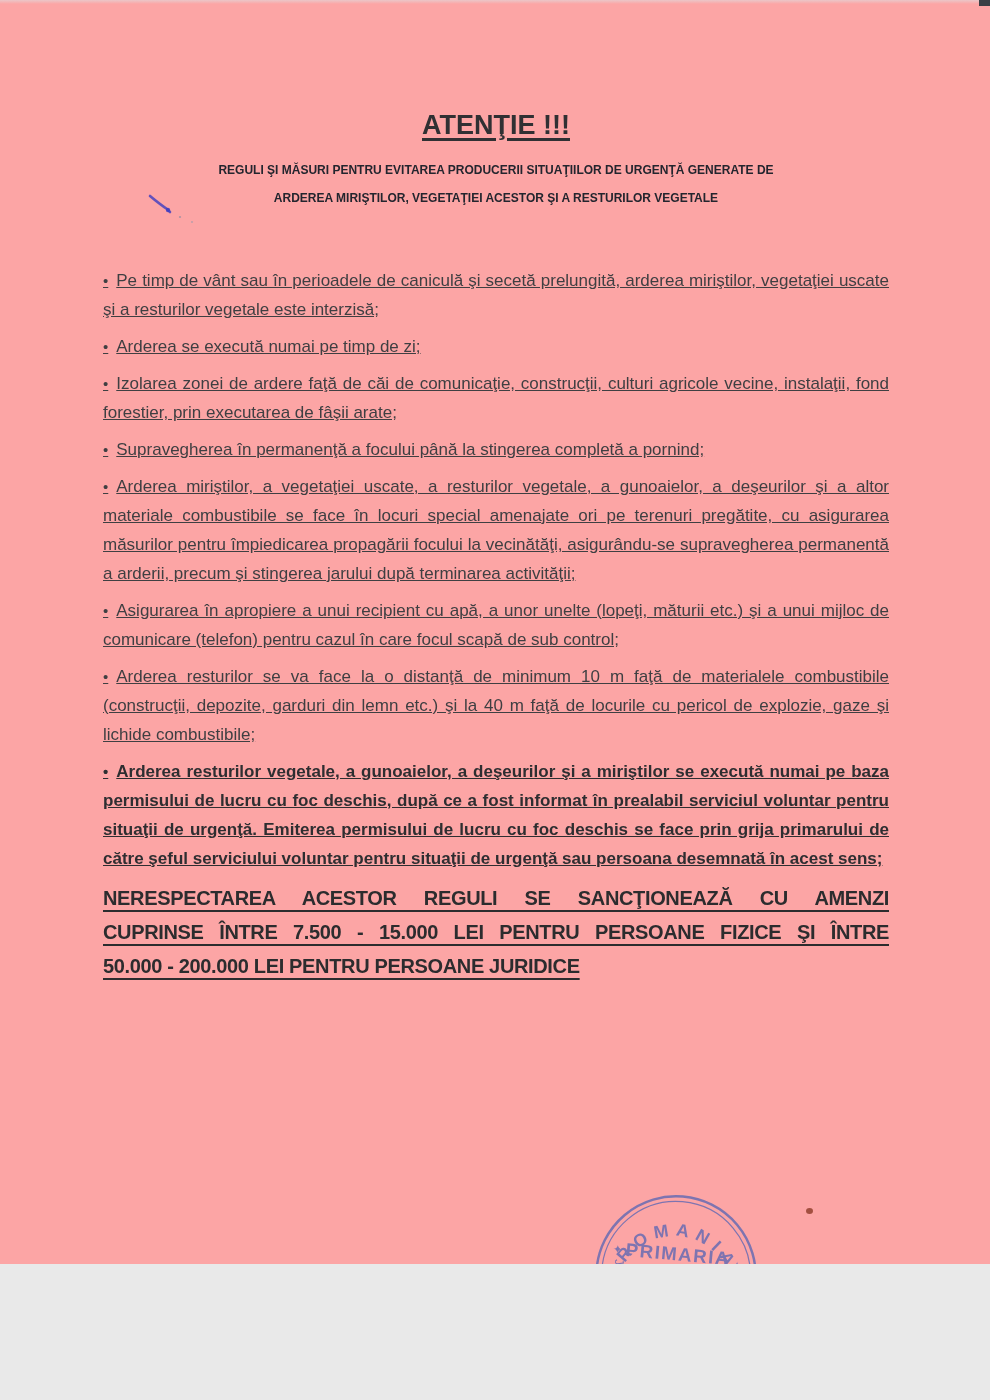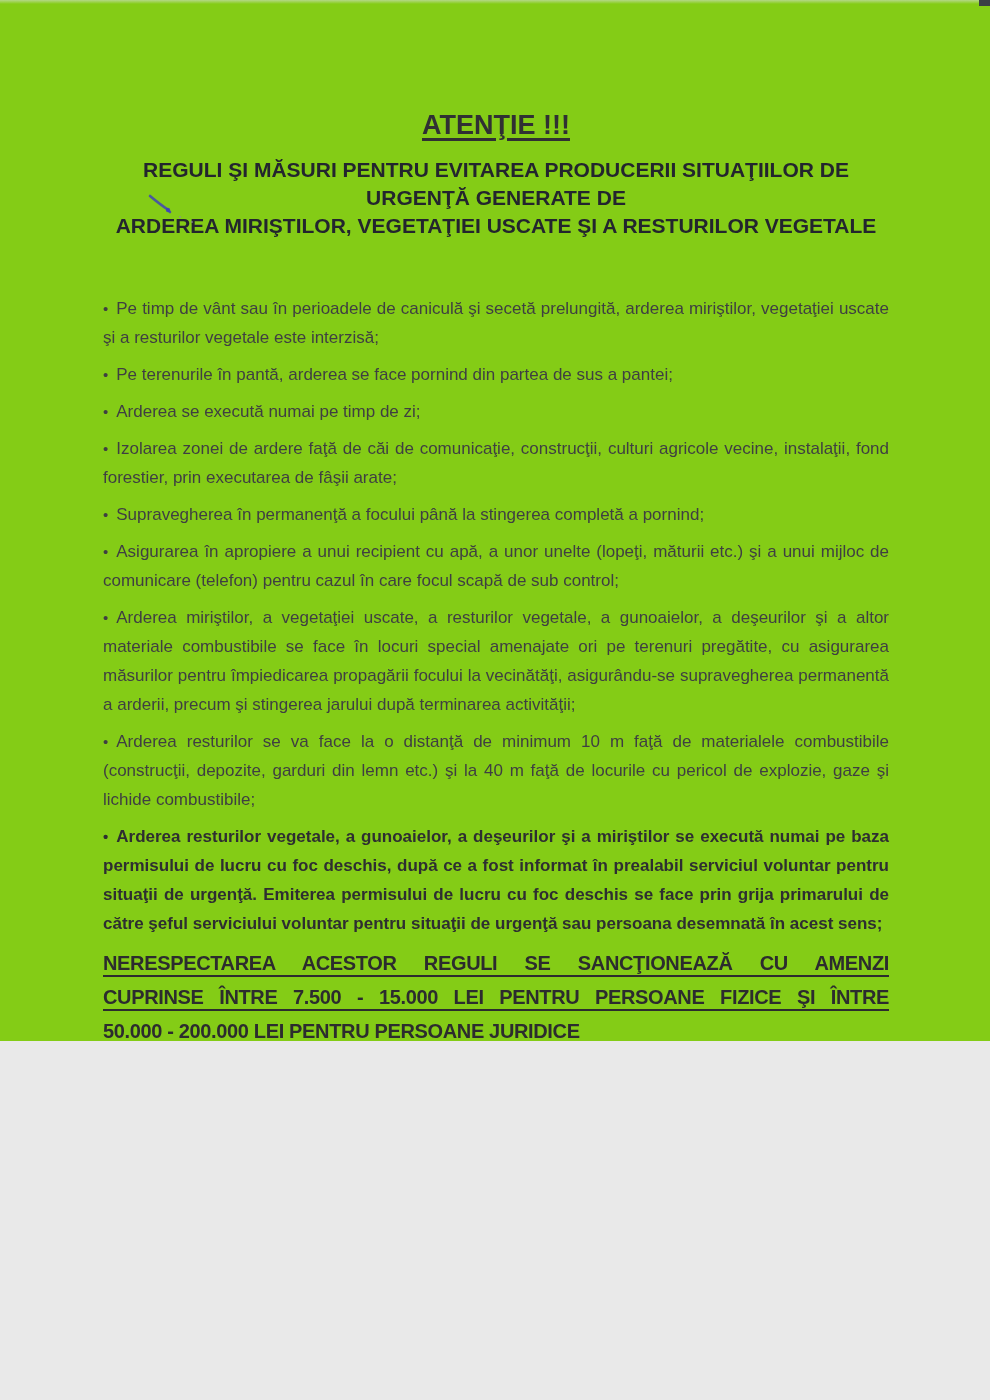--- a/index.html
+++ b/index.html
@@ -1,37 +1,37 @@
 <!DOCTYPE html>
 <html><head>
 <meta charset="utf-8">
 <style>
   html,body { margin:0; padding:0; background:#e9e9e9; }
   .page {
-    position:relative; width:990px; height:1041px;
-    background:#84cc16; overflow:hidden;
+    position:relative; width:990px; height:1264px;
+    background:#fca5a5; overflow:hidden;
     font-family:"Liberation Sans", sans-serif;
     color:#3f3f42;
   }
   .scan-top-strip { position:absolute; left:0; top:0; width:990px; height:4px;
     background:linear-gradient(#dde1e4, rgba(255,255,255,0)); opacity:.55; }
   .scan-corner-mark { position:absolute; right:0; top:0; width:11px; height:6px; background:#3a3f45; }
   .scan-bottom-streak { position:absolute; left:2px; top:1394px; width:300px; height:4px;
     background:linear-gradient(to right, #b3bac0, rgba(255,255,255,0)); opacity:.6; border-radius:2px; }
   .doc { position:absolute; left:103px; top:0; width:786px; }
 
   .title { margin-top:106px; text-align:center; font-size:27px; font-weight:bold;
     color:#303033; line-height:38px; }
   .title .u { text-decoration:underline; text-decoration-thickness:2.5px; text-underline-offset:4px; }
 
-  .subtitle { margin-top:12px; text-align:center; font-weight:bold; font-size:21px;
+  .subtitle { margin-top:12px; text-align:center; font-weight:bold; font-size:12px;
     line-height:28px; color:#23252e; }
 
   .bullets { margin-top:54px; }
-  p.rule { margin:0 0 8px 0; font-size:17px; line-height:29px; text-align:justify; }
+  p.rule { margin:0 0 8px 0; font-size:17px; line-height:29px; text-align:justify;text-decoration:underline; }
   p.rule::before { content:"•"; padding-right:8px; font-size:15px; }
   p.rule.bold { font-weight:bold; color:#2e2e31; }
 
   .sanction { font-weight:bold; font-size:20px; letter-spacing:-0.35px;
     color:#2c2c2e; line-height:34px; }
   .sanction .line { white-space:nowrap; text-align:justify; text-align-last:justify;
     text-decoration:underline; text-decoration-thickness:2.2px; text-underline-offset:5px; }
   .sanction .line.last { text-align-last:left; }
 
   .stamp { position:absolute; left:588px; top:1188px; width:176px; height:176px;
@@ -51,31 +51,30 @@
   <div class="scan-bottom-streak"></div>
 
   <div class="doc">
 
     <div class="title">
       <span class="u">ATENŢIE !!!</span>
     </div>
 
     <div class="subtitle">
       <div>REGULI ŞI MĂSURI PENTRU EVITAREA PRODUCERII SITUAŢIILOR DE URGENŢĂ GENERATE DE</div>
-      <div>ARDEREA MIRIŞTILOR, VEGETAŢIEI USCATE ŞI A RESTURILOR VEGETALE</div>
+      <div>ARDEREA MIRIŞTILOR, VEGETAŢIEI ACESTOR ŞI A RESTURILOR VEGETALE</div>
     </div>
 
     <div class="bullets">
       <p class="rule">Pe timp de vânt sau în perioadele de caniculă şi secetă prelungită, arderea miriştilor, vegetaţiei uscate şi a resturilor vegetale este interzisă;</p>
-      <p class="rule">Pe terenurile în pantă, arderea se face pornind din partea de sus a pantei;</p>
       <p class="rule">Arderea se execută numai pe timp de zi;</p>
       <p class="rule">Izolarea zonei de ardere faţă de căi de comunicaţie, construcţii, culturi agricole vecine, instalaţii, fond forestier, prin executarea de fâşii arate;</p>
       <p class="rule">Supravegherea în permanenţă a focului până la stingerea completă a pornind;</p>
+      <p class="rule">Arderea miriştilor, a vegetaţiei uscate, a resturilor vegetale, a gunoaielor, a deşeurilor şi a altor materiale combustibile se face în locuri special amenajate ori pe terenuri pregătite, cu asigurarea măsurilor pentru împiedicarea propagării focului la vecinătăţi, asigurându-se supravegherea permanentă a arderii, precum şi stingerea jarului după terminarea activităţii;</p>
       <p class="rule">Asigurarea în apropiere a unui recipient cu apă, a unor unelte (lopeţi, măturii etc.) şi a unui mijloc de comunicare (telefon) pentru cazul în care focul scapă de sub control;</p>
-      <p class="rule">Arderea miriştilor, a vegetaţiei uscate, a resturilor vegetale, a gunoaielor, a deşeurilor şi a altor materiale combustibile se face în locuri special amenajate ori pe terenuri pregătite, cu asigurarea măsurilor pentru împiedicarea propagării focului la vecinătăţi, asigurându-se supravegherea permanentă a arderii, precum şi stingerea jarului după terminarea activităţii;</p>
       <p class="rule">Arderea resturilor se va face la o distanţă de minimum 10 m faţă de materialele combustibile (construcţii, depozite, garduri din lemn etc.) şi la 40 m faţă de locurile cu pericol de explozie, gaze şi lichide combustibile;</p>
       <p class="rule bold">Arderea resturilor vegetale, a gunoaielor, a deşeurilor şi a miriştilor se execută numai pe baza permisului de lucru cu foc deschis, după ce a fost informat în prealabil serviciul voluntar pentru situaţii de urgenţă. Emiterea permisului de lucru cu foc deschis se face prin grija primarului de către şeful serviciului voluntar pentru situaţii de urgenţă sau persoana desemnată în acest sens;</p>
     </div>
 
     <div class="sanction">
       <div class="line">NERESPECTAREA ACESTOR REGULI SE SANCŢIONEAZĂ CU AMENZI</div>
       <div class="line">CUPRINSE ÎNTRE 7.500 - 15.000 LEI PENTRU PERSOANE FIZICE ŞI ÎNTRE</div>
       <div class="line last">50.000 - 200.000 LEI PENTRU PERSOANE JURIDICE</div>
     </div>
   </div>

